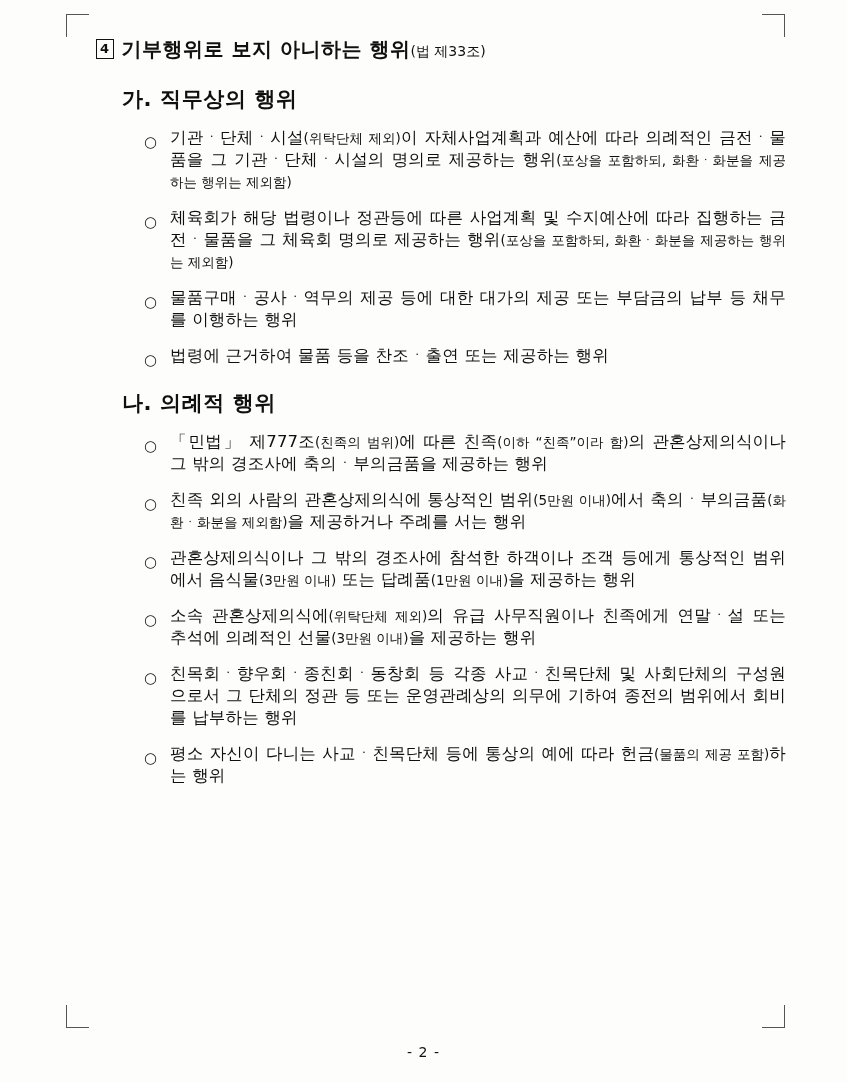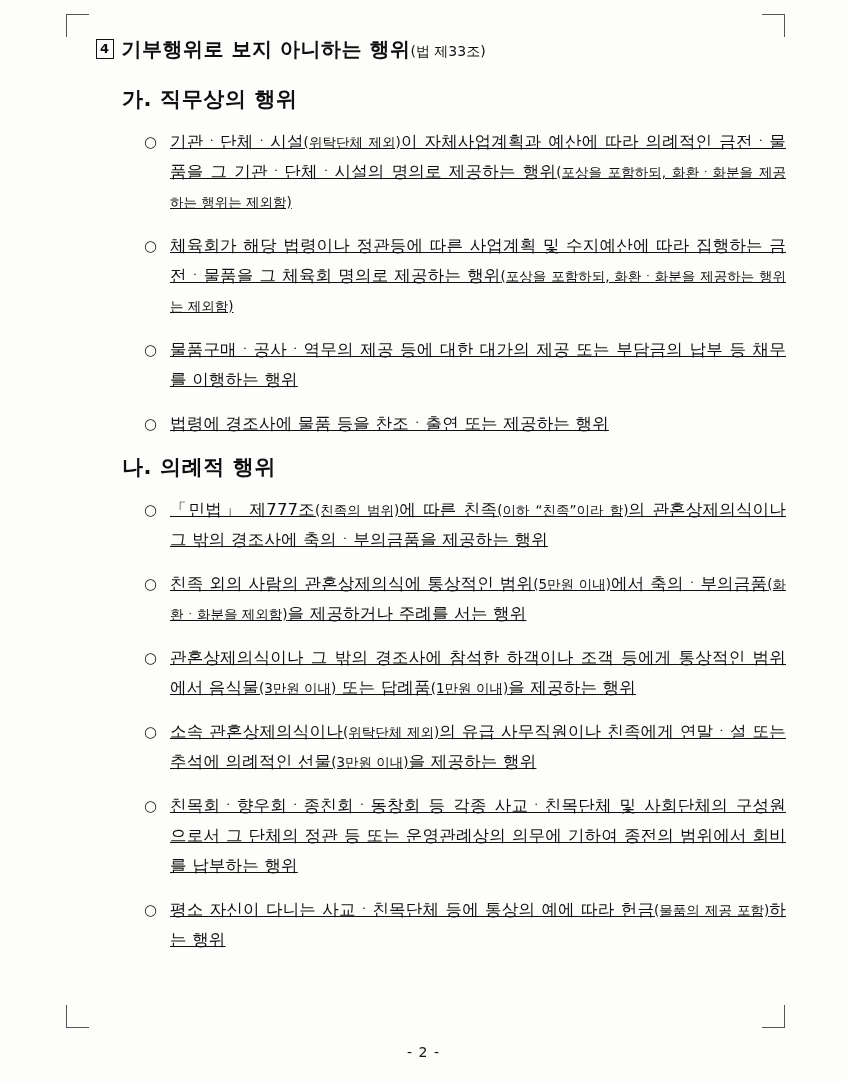--- a/index.html
+++ b/index.html
@@ -81,24 +81,23 @@
   .bullet {
     flex: 0 0 auto;
     width: 26px;
     font-size: 15px;
     line-height: 30px;
     color: #111;
   }
   .body {
     flex: 1 1 auto;
     font-size: 16.5px;
-    line-height: 30px;
+    line-height: 22px;
     letter-spacing: 0.2px;
     text-align: justify;
-    text-decoration: underline;
   }
   .body .sm {
     font-size: 13.5px;
     letter-spacing: 0;
   }
 
   #footer {
     position: absolute;
     left: 0;
     right: 0;
@@ -136,38 +135,38 @@
         <div class="item">
           <span class="bullet">○</span>
           <span class="body"><span>체육회가 해당 법령이나 정관등에 따른 사업계획 및 수지예산에 따라 집행하는 금전ㆍ물품을 그 체육회 명의로 제공하는 행위</span><span class="sm">(포상을 포함하되, 화환ㆍ화분을 제공하는 행위는 제외함)</span></span>
         </div>
         <div class="item">
           <span class="bullet">○</span>
           <span class="body"><span>물품구매ㆍ공사ㆍ역무의 제공 등에 대한 대가의 제공 또는 부담금의 납부 등 채무를 이행하는 행위</span></span>
         </div>
         <div class="item">
           <span class="bullet">○</span>
-          <span class="body"><span>법령에 경조사에 물품 등을 찬조ㆍ출연 또는 제공하는 행위</span></span>
+          <span class="body"><span>법령에 근거하여 물품 등을 찬조ㆍ출연 또는 제공하는 행위</span></span>
         </div>
         <div class="h-sub gap-top">나. 의례적 행위</div>
         <div class="item">
           <span class="bullet">○</span>
           <span class="body"><span>「민법」 제777조</span><span class="sm">(친족의 범위)</span><span>에 따른 친족</span><span class="sm">(이하 “친족”이라 함)</span><span>의 관혼상제의식이나 그 밖의 경조사에 축의ㆍ부의금품을 제공하는 행위</span></span>
         </div>
         <div class="item">
           <span class="bullet">○</span>
           <span class="body"><span>친족 외의 사람의 관혼상제의식에 통상적인 범위</span><span class="sm">(5만원 이내)</span><span>에서 축의ㆍ부의금품</span><span class="sm">(화환ㆍ화분을 제외함)</span><span>을 제공하거나 주례를 서는 행위</span></span>
         </div>
         <div class="item">
           <span class="bullet">○</span>
           <span class="body"><span>관혼상제의식이나 그 밖의 경조사에 참석한 하객이나 조객 등에게 통상적인 범위에서 음식물</span><span class="sm">(3만원 이내)</span><span> 또는 답례품</span><span class="sm">(1만원 이내)</span><span>을 제공하는 행위</span></span>
         </div>
         <div class="item">
           <span class="bullet">○</span>
-          <span class="body"><span>소속 관혼상제의식이나</span><span class="sm">(위탁단체 제외)</span><span>의 유급 사무직원이나 친족에게 연말ㆍ설 또는 추석에 의례적인 선물</span><span class="sm">(3만원 이내)</span><span>을 제공하는 행위</span></span>
+          <span class="body"><span>소속 관혼상제의식에</span><span class="sm">(위탁단체 제외)</span><span>의 유급 사무직원이나 친족에게 연말ㆍ설 또는 추석에 의례적인 선물</span><span class="sm">(3만원 이내)</span><span>을 제공하는 행위</span></span>
         </div>
         <div class="item">
           <span class="bullet">○</span>
           <span class="body"><span>친목회ㆍ향우회ㆍ종친회ㆍ동창회 등 각종 사교ㆍ친목단체 및 사회단체의 구성원으로서 그 단체의 정관 등 또는 운영관례상의 의무에 기하여 종전의 범위에서 회비를 납부하는 행위</span></span>
         </div>
         <div class="item">
           <span class="bullet">○</span>
           <span class="body"><span>평소 자신이 다니는 사교ㆍ친목단체 등에 통상의 예에 따라 헌금</span><span class="sm">(물품의 제공 포함)</span><span>하는 행위</span></span>
         </div>
       </div>

